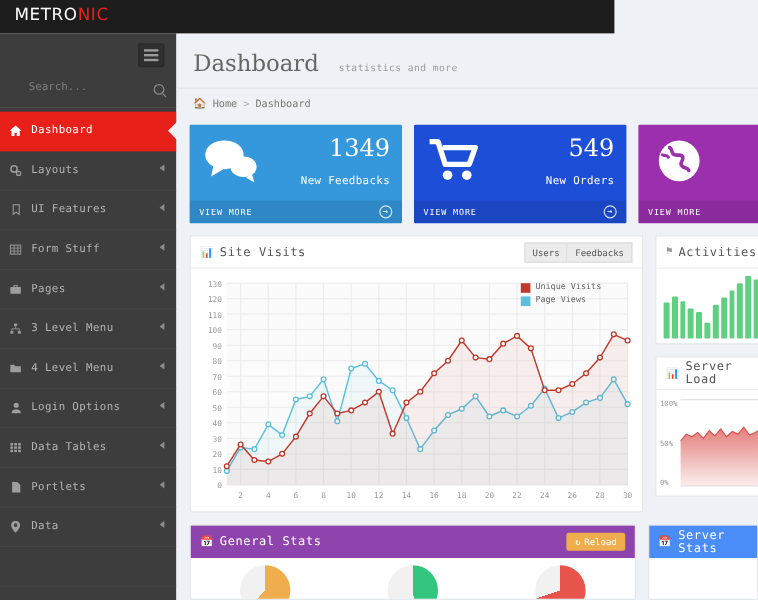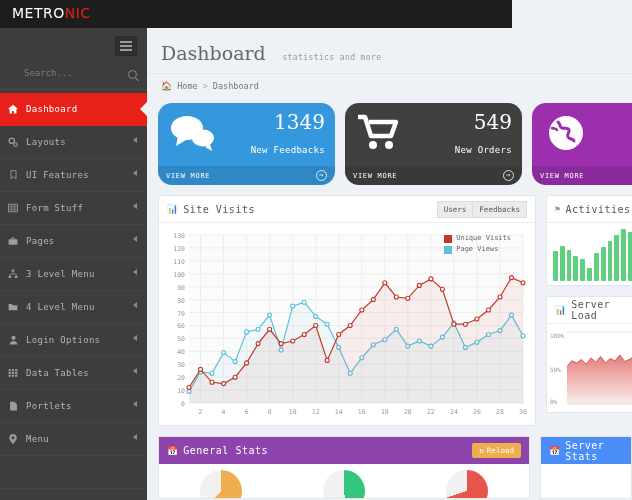--- a/index.html
+++ b/index.html
@@ -113,21 +113,21 @@
     font-size: 8.5px; color: #777;
     display: flex; align-items: center; gap: 5px;
   }
   .breadcrumb .sep { color: #aaa; }
   .breadcrumb .home-icon { font-size: 9px; color: #888; }
   .breadcrumb a { color: #777; text-decoration: none; }
 
   
   .tiles { display: flex; gap: 10px; padding: 5px 0 0 11px; }
   .tile {
-    width: 177px; border-radius: 14px; overflow: hidden;
+    width: 177px; border-radius: 1px; overflow: hidden;
     position: relative; color: #fff; flex: 0 0 auto;
   }
   .tile .body { height: 63px; position: relative; padding: 8px 10px 0 0; }
   .tile .ico {
     position: absolute; left: 8px; top: 6px;
     width: 52px; height: 48px;
     display: flex; align-items: center; justify-content: center;
   }
   .tile .num {
     text-align: right; font-size: 20px; line-height: 22px;
@@ -165,21 +165,21 @@
   .btn-reload {
     background: #f0ad4e; color: #fff; font-size: 7.5px;
     padding: 3px 7px; border-radius: 2px; cursor: pointer;
     display: flex; align-items: center; gap: 3px;
   }
 
   
   .panel-visits { width: 380px; }
   .chart-area { position: relative; height: 202px; padding: 6px 4px 0 4px; }
   .legend {
-    position: absolute; right: 24px; top: 10px;
+    position: absolute; right: 34px; top: 10px;
     font-size: 7px; color: #666; line-height: 11px;
   }
   .legend div { display: flex; align-items: center; gap: 4px; }
   .legend .sw { width: 8px; height: 8px; display: inline-block; }
 
   
   .rightcol { width: 94px; flex: 0 0 auto; }
   .panel-activities { width: 94px; margin-bottom: 10px; }
   .act-chart { height: 62px; padding: 6px 6px 4px 6px; display: flex; align-items: flex-end; gap: 2px; }
   .act-chart .bar { flex: 1; background: #5fcf80; border-radius: 1px; }
@@ -326,21 +326,21 @@
           </span>
           <span class="lbl">Portlets</span>
           <span class="arrow"></span>
         </div>
         <div class="nav-item">
           <span class="ic">
             <svg width="8" height="10" viewBox="0 0 12 16">
               <path fill="currentColor" d="M6 0C2.7 0 0 2.6 0 5.8 0 10 6 16 6 16s6-6 6-10.2C12 2.6 9.3 0 6 0zm0 8.2A2.4 2.4 0 1 1 6 3.4a2.4 2.4 0 0 1 0 4.8z"></path>
             </svg>
           </span>
-          <span class="lbl">Menu</span>
+          <span class="lbl">Data</span>
           <span class="arrow"></span>
         </div>
         <div class="nav-item"></div>
       </div>
   </div>
 
   <div class="main">
 
     <div class="page-head">
       <span class="page-title">Dashboard</span>
@@ -366,21 +366,21 @@
               </svg>
             </div>
             <div class="num">1349</div>
             <div class="desc">New Feedbacks</div>
           </div>
           <div class="foot">
             <span>VIEW MORE</span>
             <span class="circ">→</span>
           </div>
         </div>
-        <div class="tile" style="background: #404040;">
+        <div class="tile" style="background: #1d4ed8;">
           <div class="body">
             <div class="ico">
               <svg width="44" height="38" viewBox="0 0 44 38">
                 <path d="M1 3h7l6 19h20l5-14H12" fill="none" stroke="#fff" stroke-width="4.5" stroke-linejoin="round"></path>
                 <circle cx="16" cy="31" r="4" fill="#fff"></circle>
                 <circle cx="32" cy="31" r="4" fill="#fff"></circle>
               </svg>
             </div>
             <div class="num">549</div>
             <div class="desc">New Orders</div>

